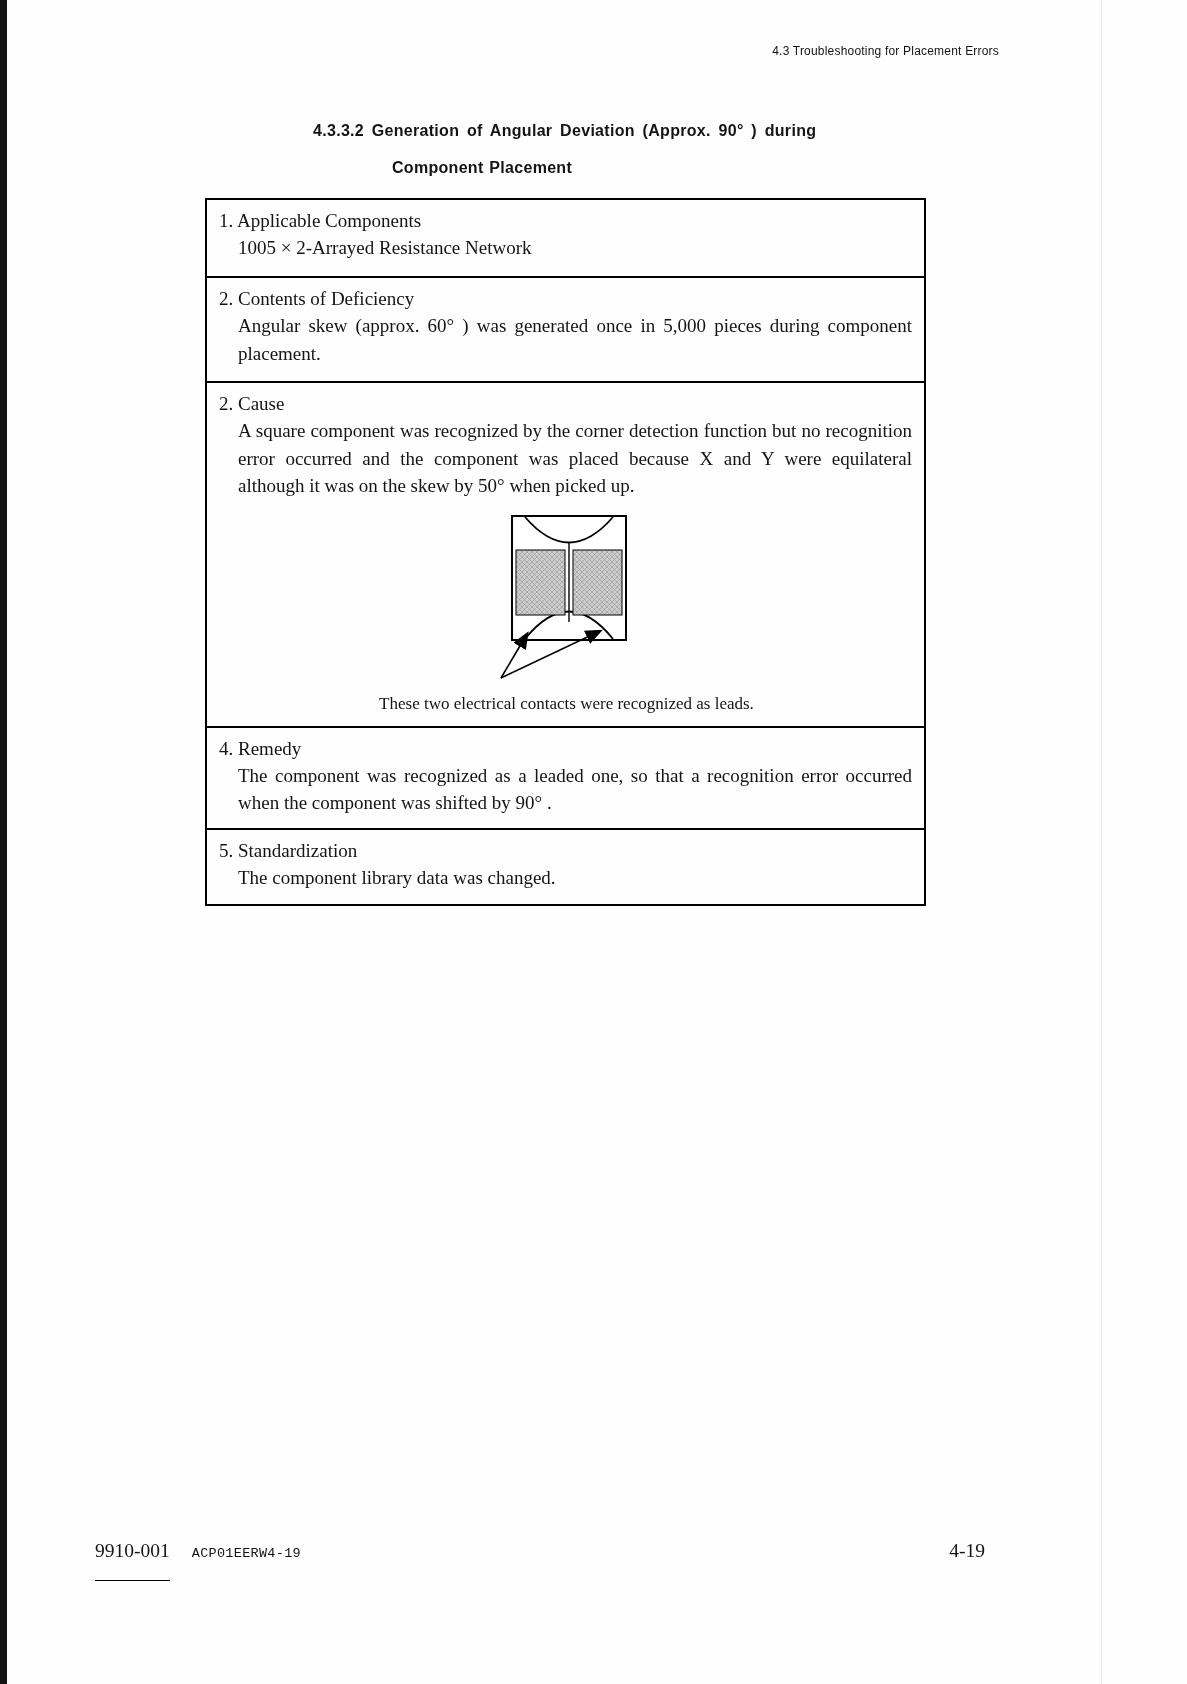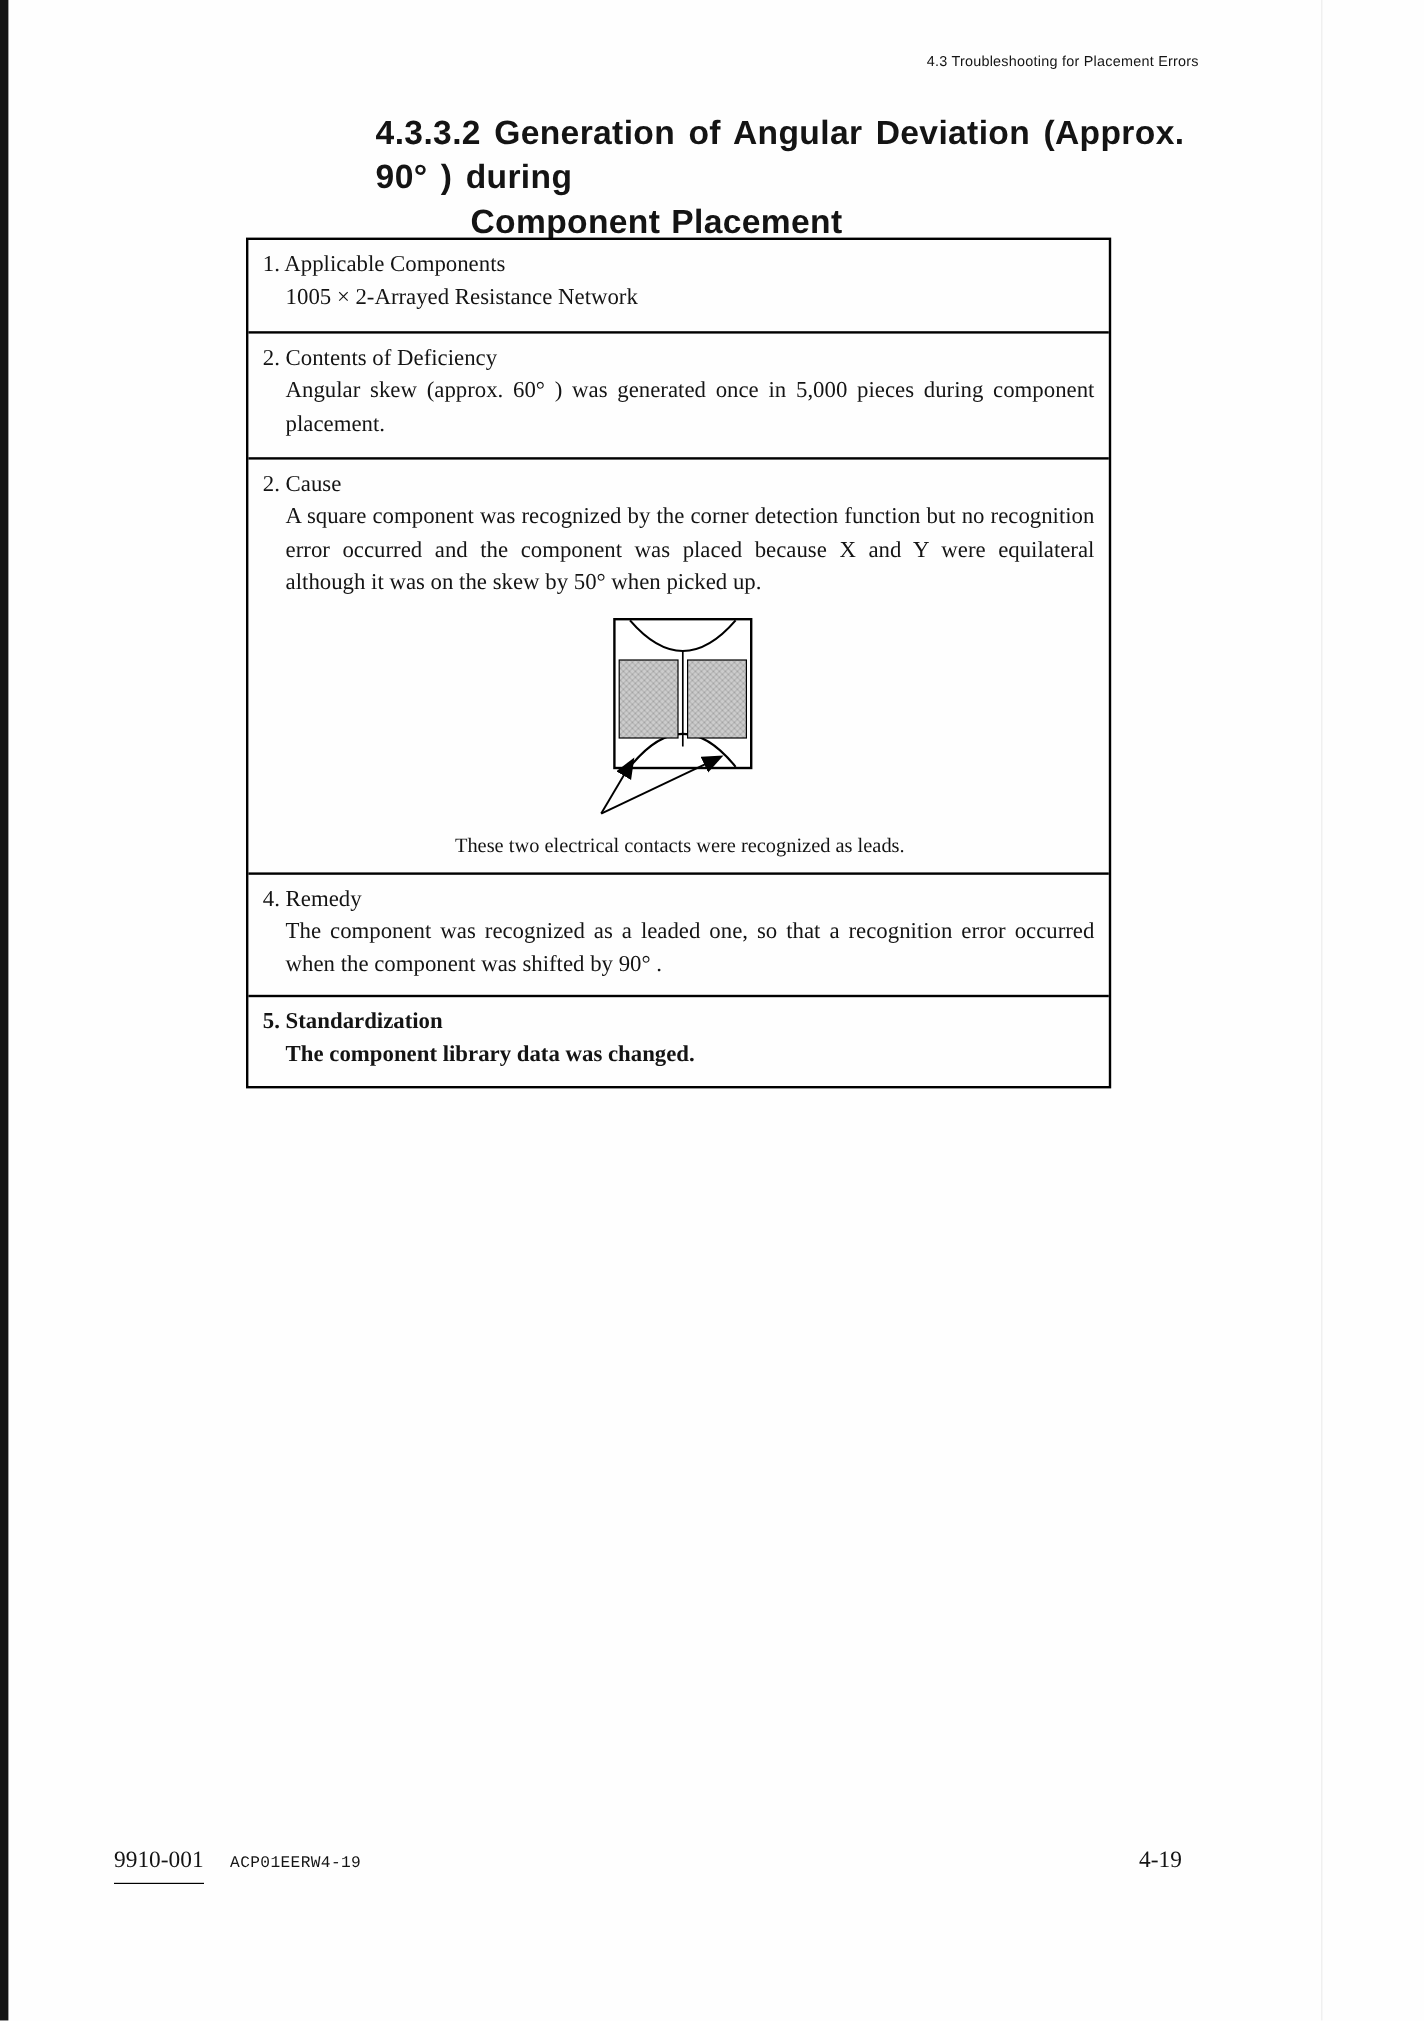--- a/index.html
+++ b/index.html
@@ -27,26 +27,26 @@
   .running-header {
     position: absolute;
     top: 44px;
     right: 188px;
     font-family: "Liberation Sans", sans-serif;
     font-size: 12px;
     letter-spacing: 0.2px;
   }
   .doc-title {
     position: absolute;
-    top: 92px;
+    top: 112px;
     left: 313px;
     width: 700px;
     font-family: "Liberation Sans", sans-serif;
     font-weight: bold;
-    font-size: 28px;
+    font-size: 16px;
     line-height: 37px;
     letter-spacing: 0.3px;
     word-spacing: 3px;
   }
   .title-line2 { padding-left: 79px; word-spacing: 1px; }
   .main-box {
     position: absolute;
     left: 205px;
     top: 198px;
     width: 721px;
@@ -65,42 +65,42 @@
     margin-left: 19px;
     margin-right: 2px;
     font-size: 19px;
     line-height: 27.5px;
   }
   .just { text-align: justify; }
   .sec-1 { min-height: 78px; }
   .sec-2 { min-height: 105px; }
   .sec-3 { min-height: 343px; }
   .sec-4 { min-height: 102px; }
-  .sec-5 { min-height: 74px; font-weight: bold; }
+  .sec-5 { min-height: 74px; }
   .figure {
     margin-top: 12px;
     text-align: center;
   }
   .figure svg { display: inline-block; }
   .fig-caption {
     font-size: 17px;
     margin-top: 2px;
     padding-bottom: 12px;
   }
   .footer-left {
     position: absolute;
     left: 95px;
     top: 1540px;
     display: flex;
     align-items: baseline;
   }
   .doc-number {
     font-size: 19.5px;
     border-bottom: 1.5px solid #000;
-    padding-bottom: 7px;
+    padding-bottom: 18px;
   }
   .doc-code {
     font-family: Liberation Mono, monospace;
     font-size: 13.5px;
     margin-left: 22px;
     letter-spacing: 0.3px;
   }
   .page-number {
     position: absolute;
     right: 202px;

